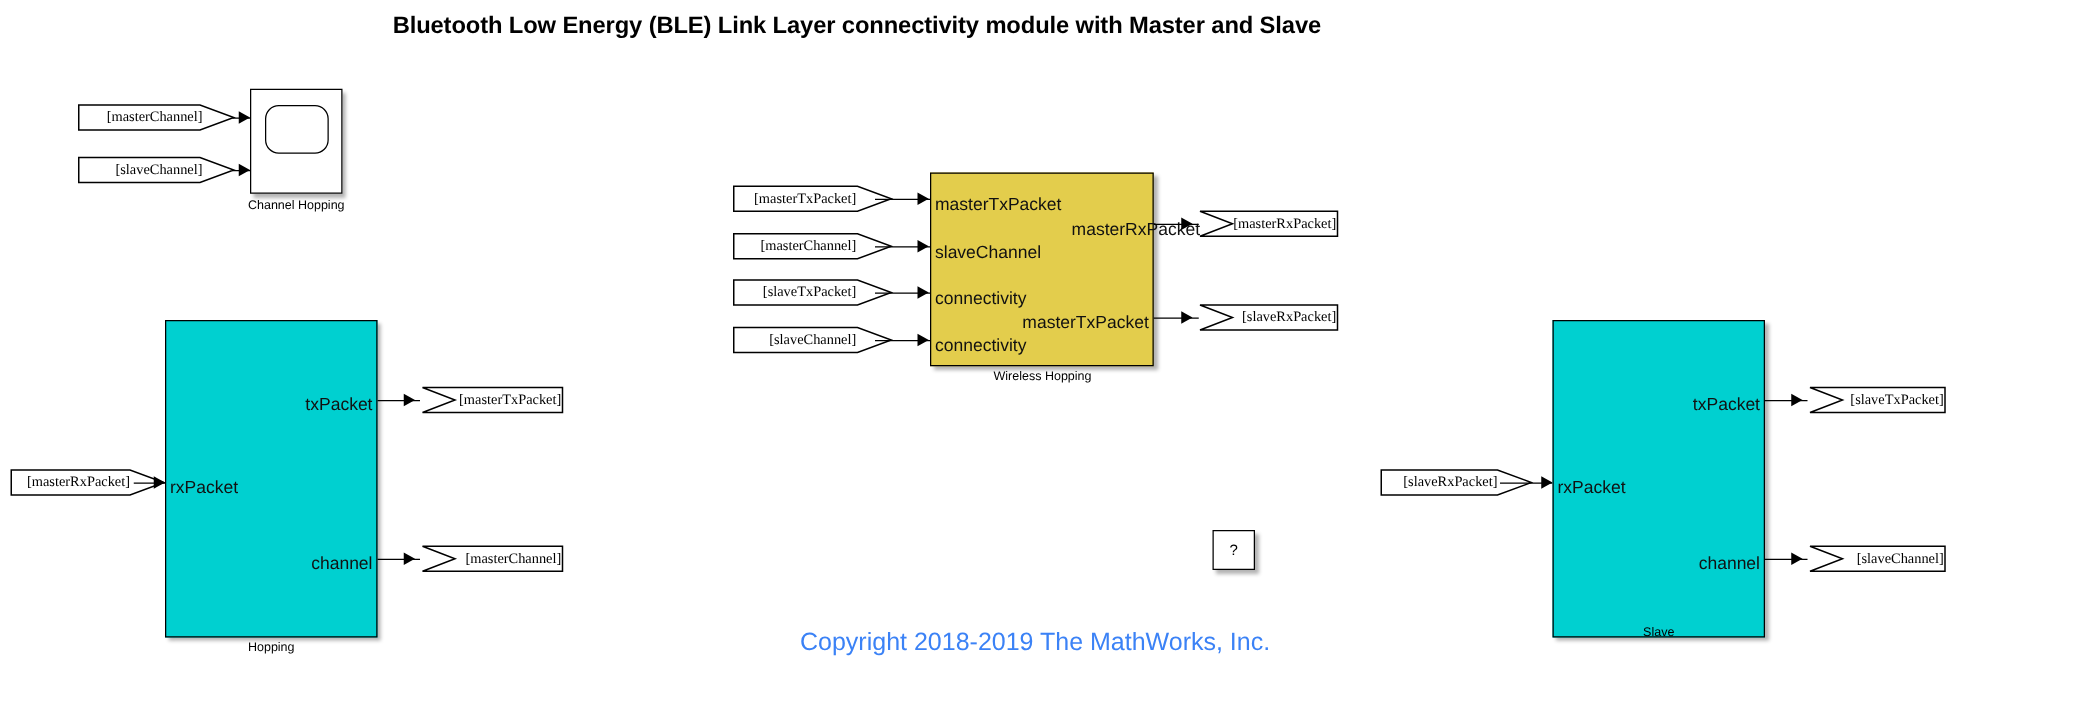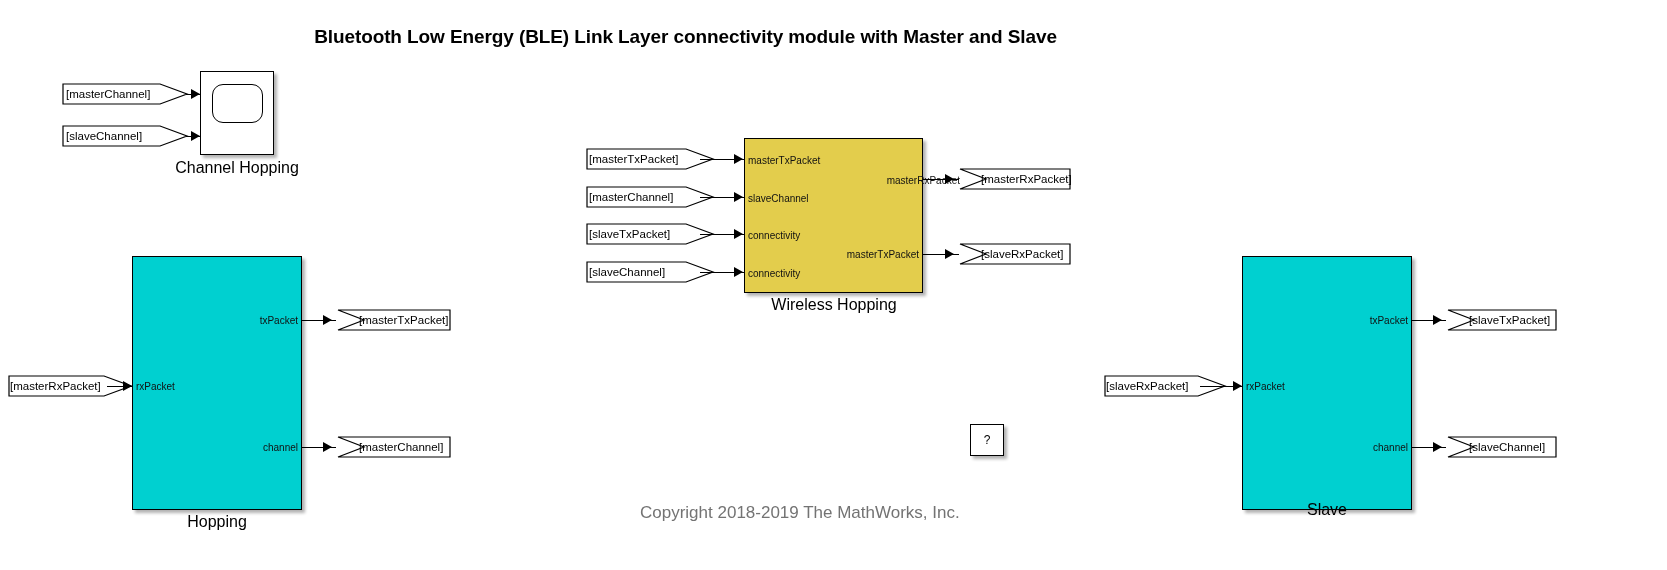--- a/index.html
+++ b/index.html
@@ -22,48 +22,47 @@
   .diagram-title {
     position: absolute;
     left: 0;
     top: 10px;
     width: 1371px;
     text-align: center;
     font-size: 19px;
     font-weight: bold;
     color: #000000;
     letter-spacing: -0.1px;
-    margin-top: 16px;
   }
 
   
   .copyright {
     position: absolute;
-    font-size: 17px;
-    color: #737373;
+    font-size: 20px;
+    color: #3b82f6;
     white-space: nowrap;
   }
 
   
   .block {
     position: absolute;
     box-sizing: border-box;
     border: 1.6px solid #000000;
     box-shadow: 3px 3px 3px rgba(0,0,0,0.30);
   }
   .block-label {
     position: absolute;
     text-align: center;
-    font-size: 16px;
+    font-size: 10px;
     color: #000000;
     white-space: nowrap;
   }
   .port-label {
     position: absolute;
-    font-size: 10px;
+    font-size: 14px;
     color: #111111;
     white-space: nowrap;
     line-height: 1;
   }
   .port-label.right { text-align: right; }
 
   
   .scope-inner {
     position: absolute;
     box-sizing: border-box;
@@ -108,21 +107,22 @@
   }
   .tag svg { position: absolute; left: 0; top: 0; overflow: visible; }
   .tag .tag-text {
     position: absolute;
     top: 0;
     height: 22px;
     line-height: 22px;
     font-size: 11.5px;
     color: #000000;
     white-space: nowrap;
-    text-align: left;
+    text-align: right;
+    font-family: Liberation Serif, serif;
   }
 </style>
 </head>
 <body>
 
 <div id="canvas">
 
   <div class="diagram-title">Bluetooth Low Energy (BLE) Link Layer connectivity module with Master and Slave</div>
 
   <div class="tag" style="left:62px; top:83px; width:126px;">

